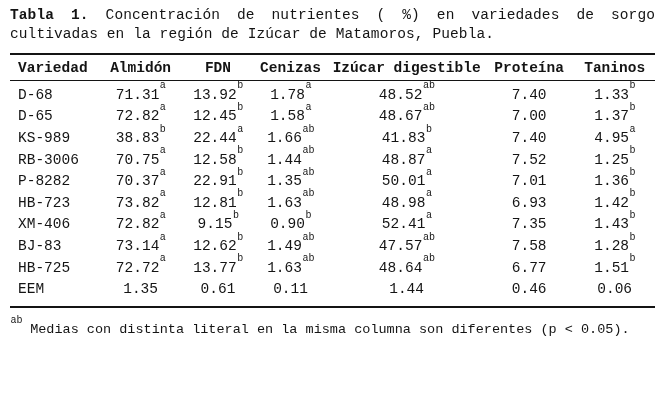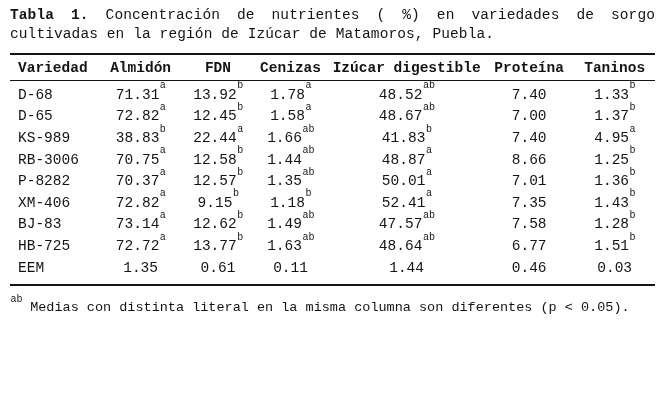--- a/index.html
+++ b/index.html
@@ -135,37 +135,46 @@
             <td><span>41.83</span><sup class="lit">b</sup></td>
             <td><span>7.40</span></td>
             <td><span>4.95</span><sup class="lit">a</sup></td>
           </tr>
           <tr>
             <td class="variety">RB-3006</td>
             <td><span>70.75</span><sup class="lit">a</sup></td>
             <td><span>12.58</span><sup class="lit">b</sup></td>
             <td><span>1.44</span><sup class="lit">ab</sup></td>
             <td><span>48.87</span><sup class="lit">a</sup></td>
-            <td><span>8.66</span></td>
+            <td><span>7.52</span></td>
             <td><span>1.25</span><sup class="lit">b</sup></td>
           </tr>
           <tr>
             <td class="variety">P-8282</td>
             <td><span>70.37</span><sup class="lit">a</sup></td>
-            <td><span>12.57</span><sup class="lit">b</sup></td>
+            <td><span>22.91</span><sup class="lit">b</sup></td>
             <td><span>1.35</span><sup class="lit">ab</sup></td>
             <td><span>50.01</span><sup class="lit">a</sup></td>
             <td><span>7.01</span></td>
             <td><span>1.36</span><sup class="lit">b</sup></td>
           </tr>
           <tr>
+            <td class="variety">HB-723</td>
+            <td><span>73.82</span><sup class="lit">a</sup></td>
+            <td><span>12.81</span><sup class="lit">b</sup></td>
+            <td><span>1.63</span><sup class="lit">ab</sup></td>
+            <td><span>48.98</span><sup class="lit">a</sup></td>
+            <td><span>6.93</span></td>
+            <td><span>1.42</span><sup class="lit">b</sup></td>
+          </tr>
+          <tr>
             <td class="variety">XM-406</td>
             <td><span>72.82</span><sup class="lit">a</sup></td>
             <td><span>9.15</span><sup class="lit">b</sup></td>
-            <td><span>1.18</span><sup class="lit">b</sup></td>
+            <td><span>0.90</span><sup class="lit">b</sup></td>
             <td><span>52.41</span><sup class="lit">a</sup></td>
             <td><span>7.35</span></td>
             <td><span>1.43</span><sup class="lit">b</sup></td>
           </tr>
           <tr>
             <td class="variety">BJ-83</td>
             <td><span>73.14</span><sup class="lit">a</sup></td>
             <td><span>12.62</span><sup class="lit">b</sup></td>
             <td><span>1.49</span><sup class="lit">ab</sup></td>
             <td><span>47.57</span><sup class="lit">ab</sup></td>
@@ -181,21 +190,21 @@
             <td><span>6.77</span></td>
             <td><span>1.51</span><sup class="lit">b</sup></td>
           </tr>
           <tr>
             <td class="variety">EEM</td>
             <td><span>1.35</span></td>
             <td><span>0.61</span></td>
             <td><span>0.11</span></td>
             <td><span>1.44</span></td>
             <td><span>0.46</span></td>
-            <td><span>0.03</span></td>
+            <td><span>0.06</span></td>
           </tr>
         </tbody>
     </table>
   </div>
 
   <p class="footnote"><sup class="lit">ab</sup> <span>Medias con distinta literal en la misma columna son diferentes (p &lt; 0.05).</span></p>
 
 </div>
 
 </body></html>

